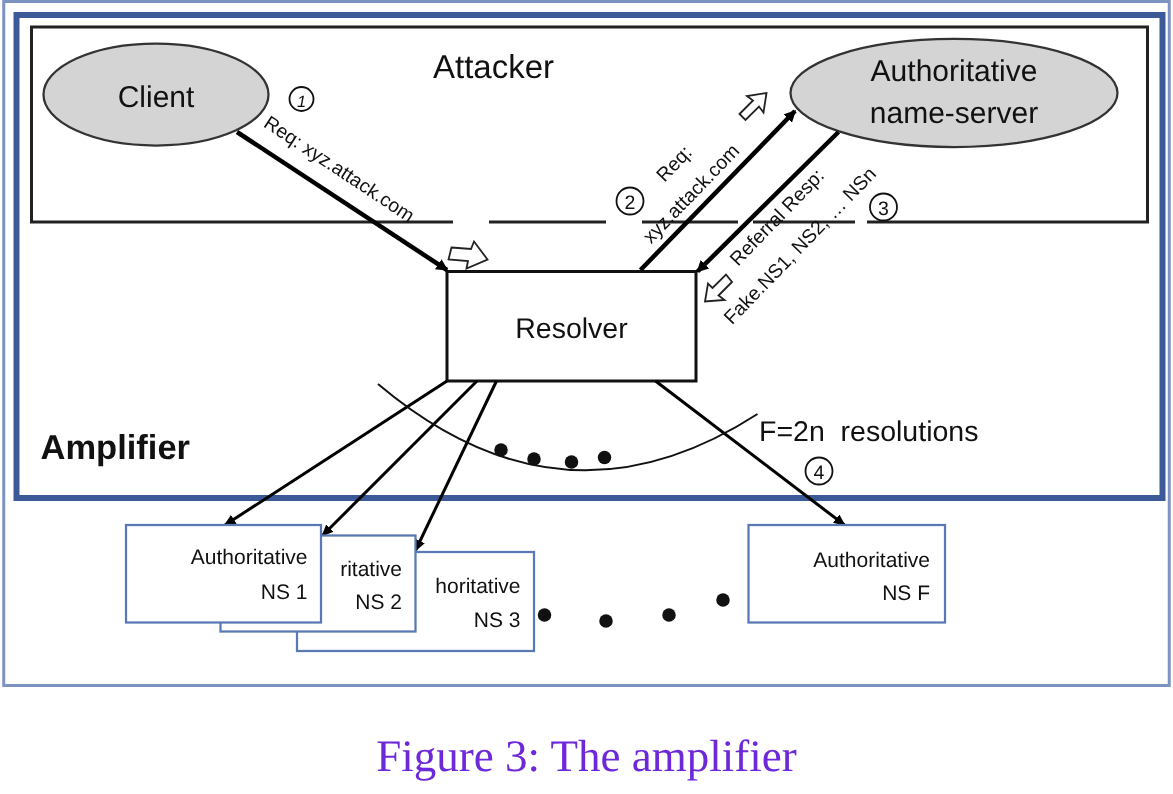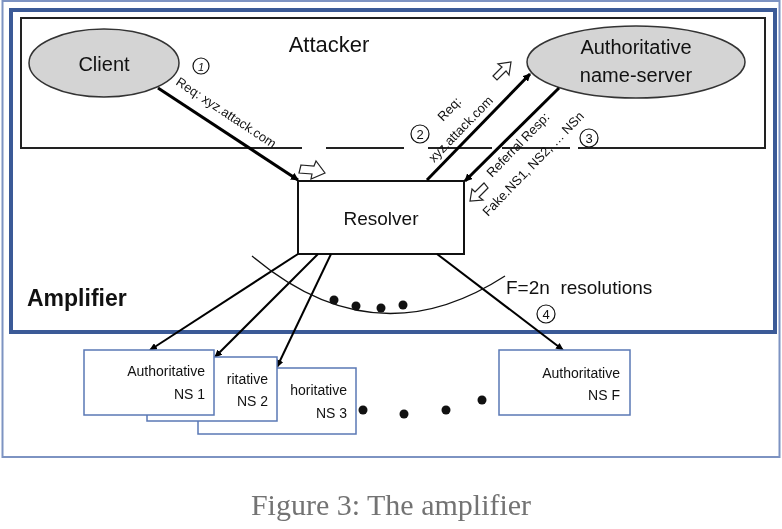--- a/index.html
+++ b/index.html
@@ -2,21 +2,21 @@
 <html><head>
 <meta charset="utf-8">
 <style>
   html, body { margin: 0; padding: 0; background: #ffffff; }
   body { width: 782px; height: 529px; position: relative; overflow: hidden; }
   svg { position: absolute; left: 0; top: 0; }
   .sans { font-family: "Liberation Sans", "DejaVu Sans", sans-serif; }
   .serif { font-family: "Liberation Serif", "DejaVu Serif", serif; }
   .caption {
     position: absolute; left: 0; width: 782px; top: 488px;
-    text-align: center; font-size: 30px; color: #737373;
+    text-align: center; font-size: 30px; color: #6d28d9;
   }
 </style>
 </head>
 <body>
 
 <svg width="782" height="529" viewBox="0 0 782 529">
   <defs>
     <marker id="ah" markerWidth="8" markerHeight="8" refX="7" refY="4" orient="auto" markerUnits="userSpaceOnUse">
       <path d="M0,0 L8,4 L0,8 z" fill="#000"></path>
     </marker>

